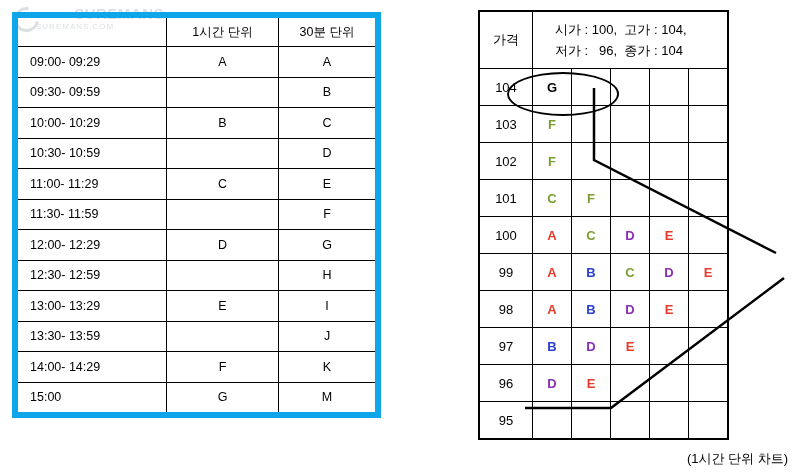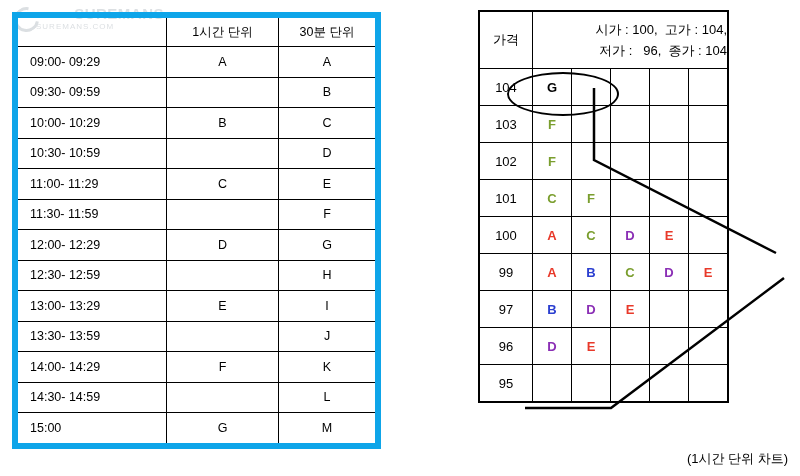--- a/index.html
+++ b/index.html
@@ -126,22 +126,22 @@
     width: 52px;
     font-weight: normal;
     font-size: 13px;
   }
   #price-table tr.head td.price-col {
     height: 56px;
     font-weight: normal;
   }
   #price-table tr.head td.info-cell {
     height: 56px;
-    text-align: right;
-    padding-left: 14px;
+    text-align: left;
+    padding-left: 22px;
     font-weight: normal;
     font-size: 13px;
     line-height: 21px;
   }
   #price-table tr.head td.info-cell .info-line { white-space: pre; }
 
   #chart-caption {
     position: absolute;
     right: 0;
     top: 440px;
@@ -237,25 +237,20 @@
         </tr>
         <tr>
           <td class="time-col">13:30- 13:59</td>
           <td class="hour-col merged-bottom"></td>
           <td class="half-col">J</td>
         </tr>
         <tr>
           <td class="time-col">14:00- 14:29</td>
           <td class="hour-col">F</td>
           <td class="half-col">K</td>
-        </tr>
-        <tr>
-          <td class="time-col">14:30- 14:59</td>
-          <td class="hour-col merged-bottom"></td>
-          <td class="half-col">L</td>
         </tr>
         <tr>
           <td class="time-col">15:00</td>
           <td class="hour-col">G</td>
           <td class="half-col">M</td>
         </tr>
       </tbody>
   </table>
 </div>
 
@@ -311,20 +306,28 @@
         </tr>
         <tr>
           <td class="price-col">99</td>
           <td class="mono-letter" style="color: rgb(232, 57, 42);">A</td>
           <td class="mono-letter" style="color: rgb(43, 63, 208);">B</td>
           <td class="mono-letter" style="color: rgb(122, 158, 46);">C</td>
           <td class="mono-letter" style="color: rgb(139, 47, 181);">D</td>
           <td class="mono-letter" style="color: rgb(232, 57, 42);">E</td>
         </tr>
         <tr>
+          <td class="price-col">98</td>
+          <td class="mono-letter" style="color: rgb(232, 57, 42);">A</td>
+          <td class="mono-letter" style="color: rgb(43, 63, 208);">B</td>
+          <td class="mono-letter" style="color: rgb(139, 47, 181);">D</td>
+          <td class="mono-letter" style="color: rgb(232, 57, 42);">E</td>
+          <td class="mono-letter"></td>
+        </tr>
+        <tr>
           <td class="price-col">97</td>
           <td class="mono-letter" style="color: rgb(43, 63, 208);">B</td>
           <td class="mono-letter" style="color: rgb(139, 47, 181);">D</td>
           <td class="mono-letter" style="color: rgb(232, 57, 42);">E</td>
           <td class="mono-letter"></td>
           <td class="mono-letter"></td>
         </tr>
         <tr>
           <td class="price-col">96</td>
           <td class="mono-letter" style="color: rgb(139, 47, 181);">D</td>

